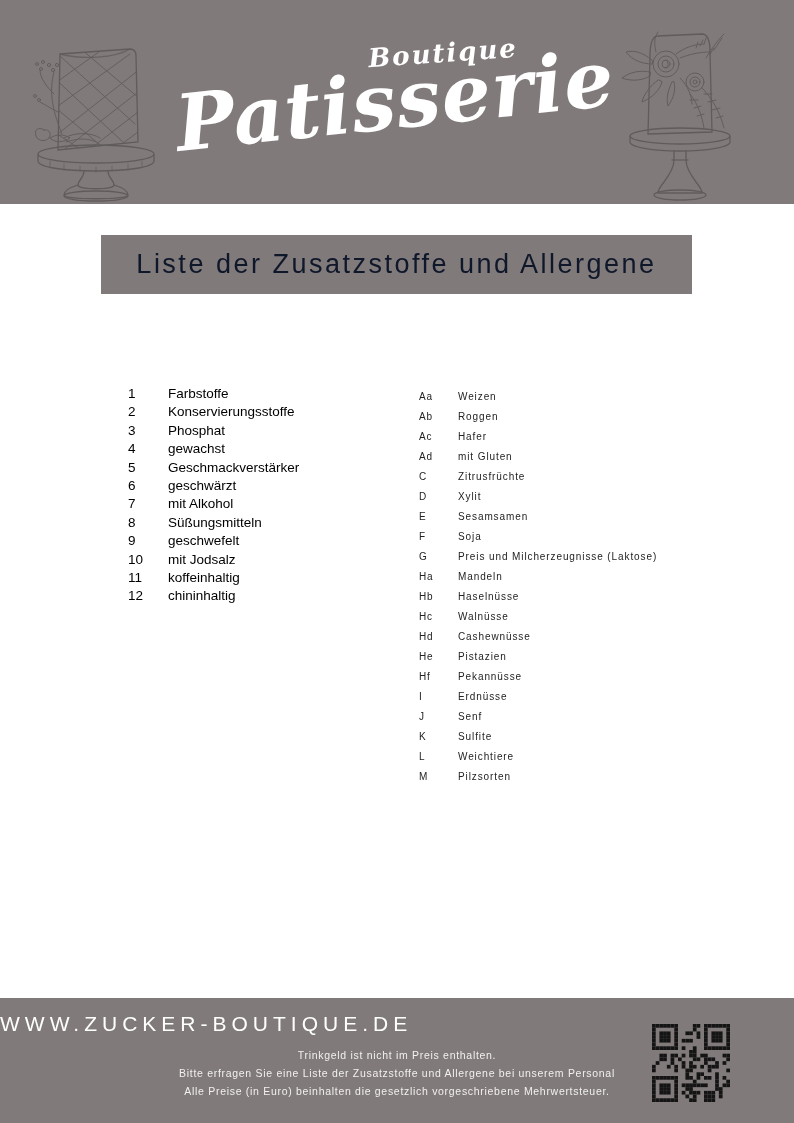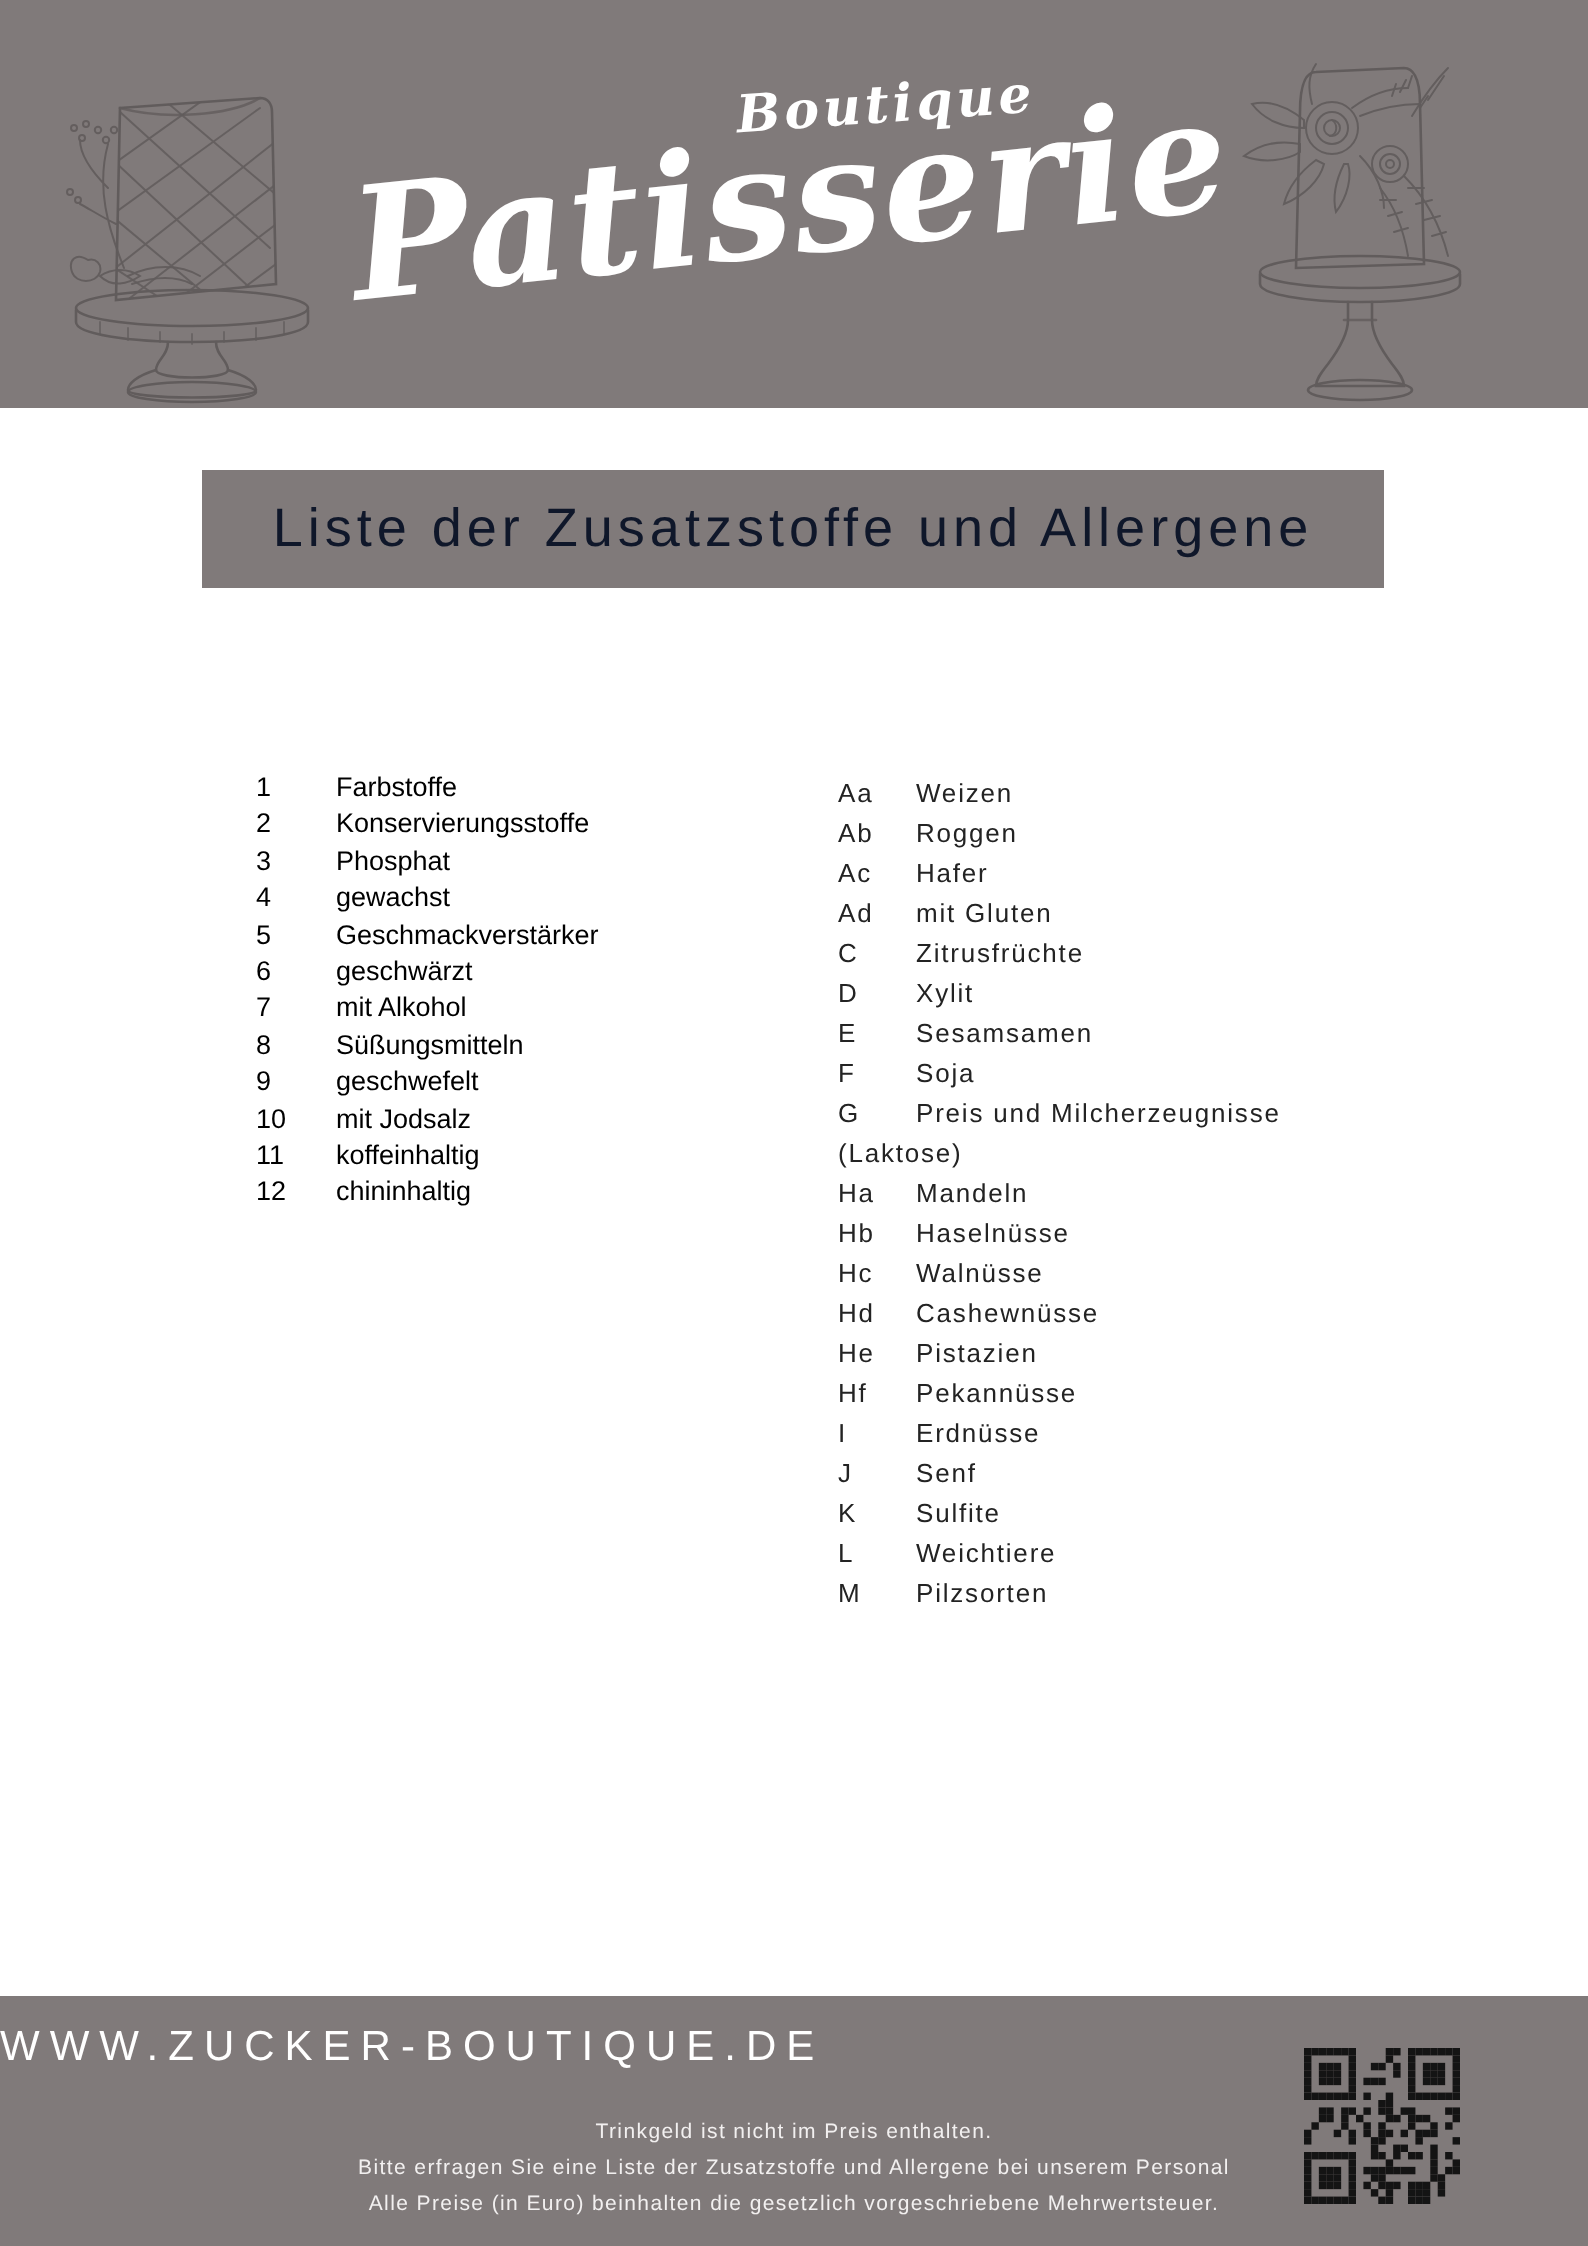--- a/index.html
+++ b/index.html
@@ -27,30 +27,30 @@
   
   .banner{
     position:absolute;left:101px;top:235px;width:591px;height:59px;background:#807a7a;
     display:flex;align-items:center;justify-content:center;
   }
   .banner-title{color:#0f172a;font-size:27px;letter-spacing:2.5px;white-space:nowrap;}
   
   .additives{position:absolute;left:128px;top:385px;width:280px;font-size:13.5px;color:#000000;}
   .additives .row{line-height:18.4px;white-space:nowrap;}
   .additives .code{display:inline-block;min-width:40px;vertical-align:top;}
-  .allergens{position:absolute;left:419px;top:387px;width:262px;font-size:13px;color:#232323;letter-spacing:0.9px;}
+  .allergens{position:absolute;left:419px;top:387px;width:262px;font-size:10px;color:#232323;letter-spacing:0.9px;}
   .allergens .row{line-height:20px;}
   .allergens .code{display:inline-block;min-width:39px;vertical-align:top;}
   
   .footer{position:absolute;left:0;top:998px;width:794px;height:125px;background:#807a7a;}
   .website{
     position:absolute;left:0;top:14px;width:100%;text-align:left;
     color:#ffffff;font-size:21px;letter-spacing:5px;white-space:nowrap;
   }
-  .footer-lines{position:absolute;left:0;top:59px;width:100%;text-align:center;color:#f2f0f0;}
+  .footer-lines{position:absolute;left:0;top:48px;width:100%;text-align:center;color:#f2f0f0;}
   .footer-lines .fline{font-size:10.5px;letter-spacing:0.7px;line-height:18px;white-space:nowrap;}
   .qr{position:absolute;left:652px;top:1024px;width:78px;height:78px;}
 </style>
 </head>
 <body>
 
 <div class="page">
 
   <div class="header">
 

